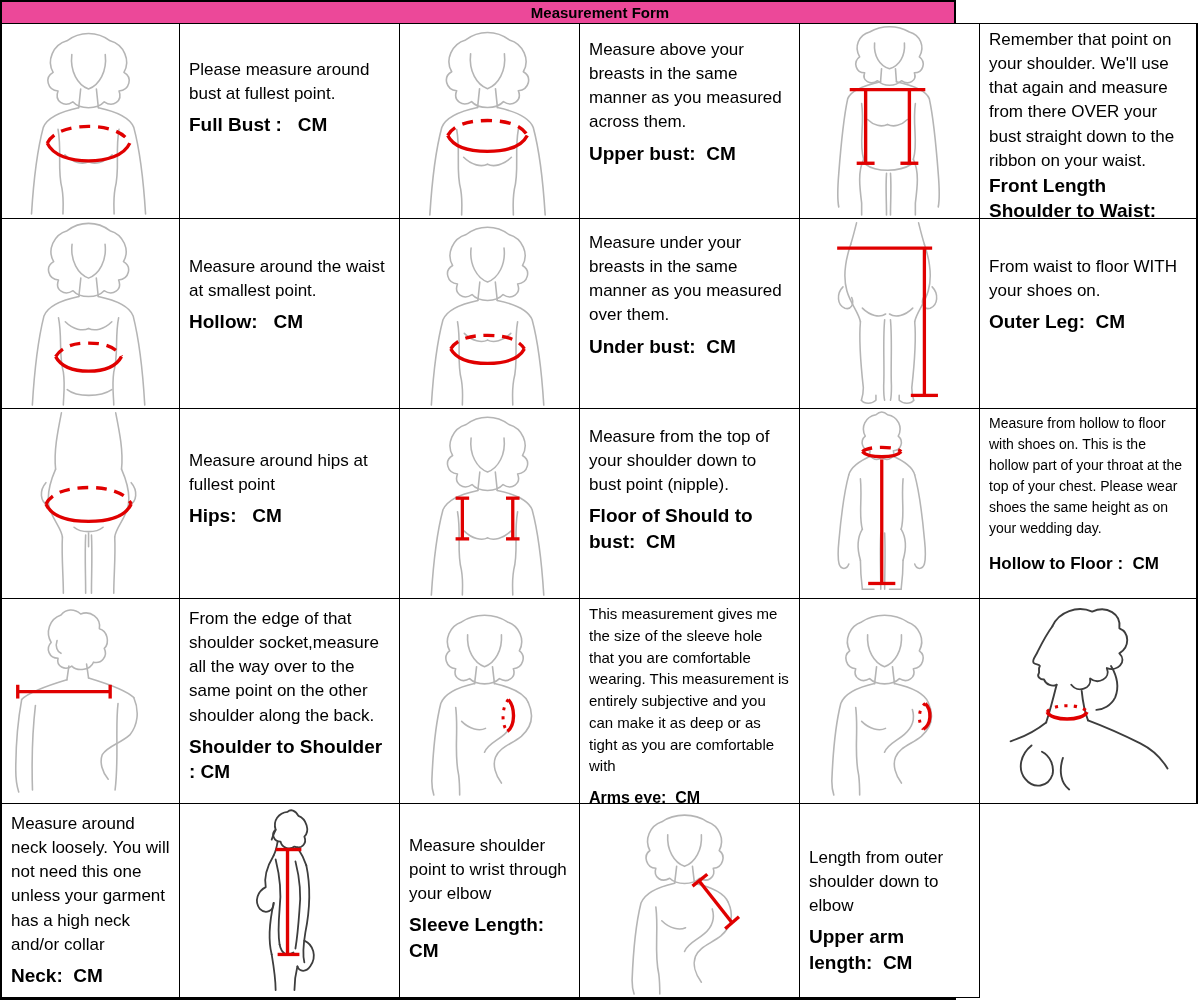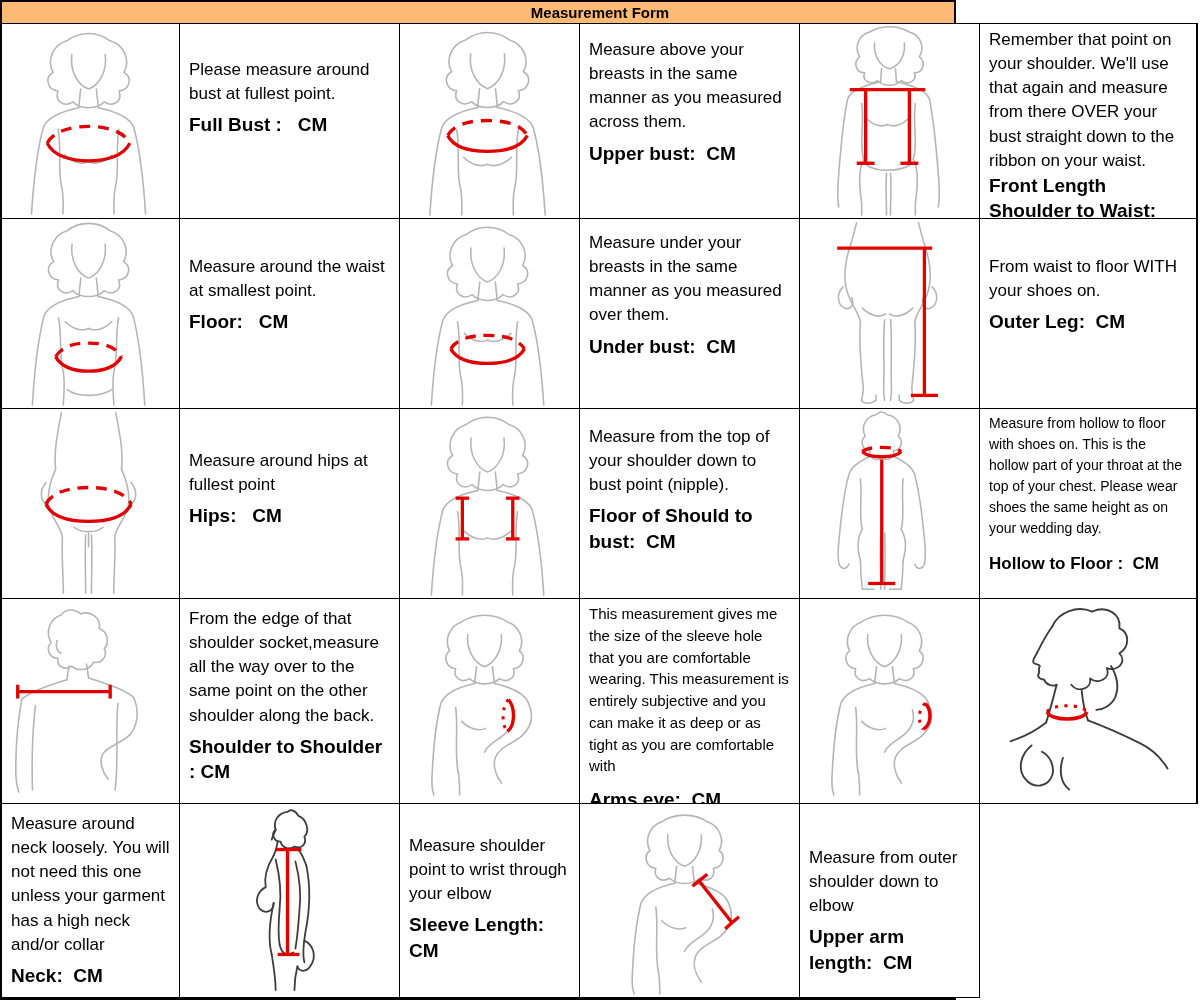--- a/index.html
+++ b/index.html
@@ -5,21 +5,21 @@
   * { box-sizing: border-box; margin: 0; padding: 0; }
   html,body { background:#fff; }
   body { font-family: "Liberation Sans", sans-serif; color:#000; }
 
   .form {
     width: 956px; height: 1000px;
     border: 2px solid #000;
     display: grid;
     grid-template-columns: 178px 220px 180px 220px 180px 218px;
     grid-template-rows: 22px 195px 190px 190px 205px 194px;
-    background:#fdba74;
+    background:#ec4899;
   }
   .hdr {
     grid-column: 1 / -1;
     display:flex; align-items:center; justify-content:center;
     font-weight:bold; font-size:15px;
     border-bottom: 1px solid #000;
   }
   .cell {
     border-right: 1px solid #000;
     border-bottom: 1px solid #000;
@@ -32,21 +32,21 @@
     padding: 8px 8px 4px 9px;
     font-size: 17px;
     line-height: 1.42;
   }
   .txt .desc { white-space: pre-wrap; }
   .txt .label { font-weight: bold; font-size: 19px; white-space: pre-wrap; margin-top: 6px; line-height:1.35; }
   .txt.tight .label { margin-top: 0; }
   .txt.small { font-size: 14px; line-height: 1.5; }
   .txt.small .label { font-size: 17px; margin-top: 14px; }
   .txt.small2 { font-size: 15px; line-height: 1.45; }
-  .txt.small2 .label { font-size: 19px; margin-top: 10px; }
+  .txt.small2 .label { font-size: 16px; margin-top: 10px; }
 
   .fig { display:flex; align-items:stretch; justify-content:center; }
   .fig svg { width:100%; height:100%; }
   .body { fill:none; stroke:#b5b5b5; stroke-width:1.6; stroke-linecap:round; stroke-linejoin:round; }
   .bodyDark { fill:none; stroke:#3d3d3d; stroke-width:1.8; stroke-linecap:round; stroke-linejoin:round; }
   .mk { fill:none; stroke:#e00000; stroke-width:3.4; stroke-linecap:butt; }
   .mkDash { fill:none; stroke:#e00000; stroke-width:3.4; stroke-linecap:butt; stroke-dasharray:11 8; }
   .mkDot { fill:none; stroke:#e00000; stroke-width:3; stroke-linecap:butt; stroke-dasharray:3 6; }
 </style>
 </head>
@@ -147,21 +147,21 @@
         <path d="M64,106 C72,114 82,116 88,113"></path>
           <path d="M88,113 C94,116 104,114 112,106"></path>
         <path d="M66,176 C76,184 100,184 112,176"></path>
       </g>
       <path class="mk" d="M54,142 C60,153 72,157 88,157 C104,157 116,153 122,142"></path>
       <path class="mkDash" d="M54,142 C60,132 72,128 88,128 C104,128 116,132 122,142"></path>
     </svg>
   </div>
   <div class="cell txt" style="padding-top:36px">
     <div class="desc">Measure around the waist at smallest point.</div>
-    <div class="label">Floor:   CM</div>
+    <div class="label">Hollow:   CM</div>
   </div>
 
   <div class="cell fig">
     <svg viewBox="0 0 180 195">
       <g class="body">
         <path d="M66,16 C52,20 45,36 52,48 C43,53 46,66 57,67 C53,77 63,84 72,78 C79,86 97,86 104,78 C113,84 123,77 119,67 C130,66 133,53 124,48 C131,36 124,20 110,16 C97,6 79,6 66,16 Z"></path>
         <path d="M71,30 C69,47 77,61 88,65 C99,61 107,47 105,30"></path>
         <path d="M80,65 L78,84"></path>
           <path d="M96,65 L98,84"></path>
         <path d="M78,84 C59,88 46,94 42,104 C35,130 32,160 30,192"></path>
@@ -418,17 +418,17 @@
         <path d="M113,106 C116,116 113,124 105,131 C97,138 88,141 85,149"></path>
         <path d="M56,104 C59,128 54,150 59,172 C60,180 60,186 60,192"></path>
         <path d="M62,118 C70,126 80,128 86,125"></path>
       </g>
       <path class="mk" d="M100,78 L133,120"></path>
       <path class="mk" d="M93,83 L108,71"></path>
       <path class="mk" d="M126,126 L140,114"></path>
     </svg>
   </div>
   <div class="cell txt c6" style="padding-top:42px">
-    <div class="desc">Measure from outer shoulder down to elbow</div>
+    <div class="desc">Length from outer shoulder down to elbow</div>
     <div class="label">Upper arm length:  CM</div>
   </div>
 
 </div>
 
 </body></html>

